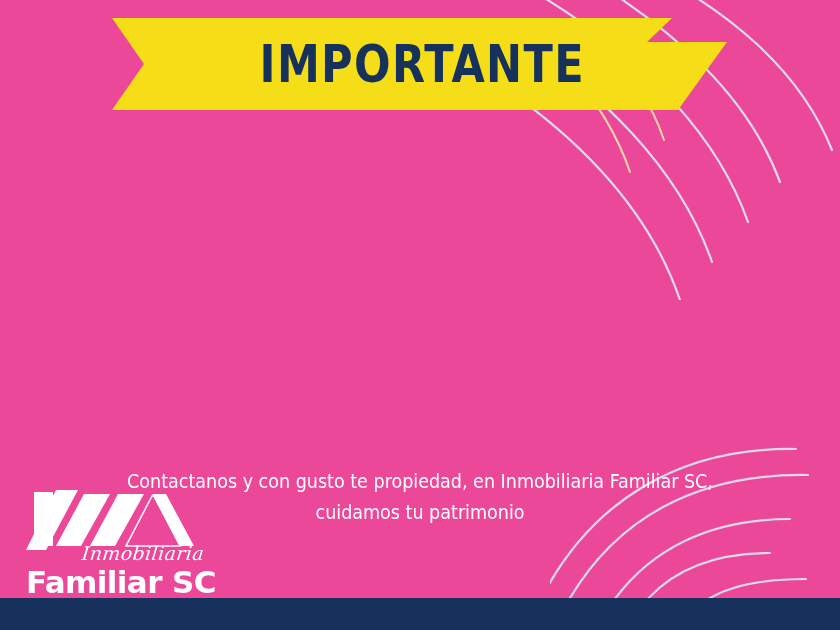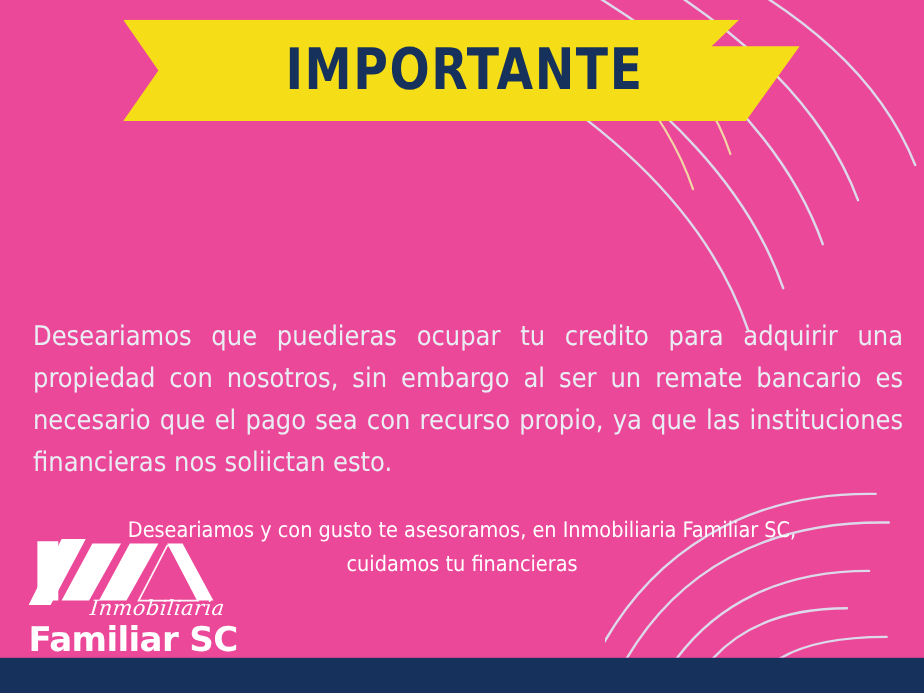--- a/index.html
+++ b/index.html
@@ -140,25 +140,24 @@
   </svg>
 
   <div id="ribbon">
     <svg width="615" height="92" viewBox="0 0 615 92">
       <path d="M0 0 L560 0 L535 24 L615 24 L566 92 L0 92 L32 46 Z" fill="#f5de17"></path>
     </svg>
     <div id="ribbon-label">IMPORTANTE</div>
   </div>
 
 
-  <div id="body-text">Deseariamos que puedieras ocupar tu credito para adquirir una propiedad con nosotros, sin embargo al ser un remate bancario es necesario que el pago sea con recurso propio, ya que las instituciones financieras nos soliictan esto.</div>
 
   <div id="contact">
-    <span class="cl">Deseariamos y con gusto te asesoramos, en Inmobiliaria Familiar SC,</span>
-    <span class="cl">cuidamos tu financieras</span>
+    <span class="cl">Contactanos y con gusto te propiedad, en Inmobiliaria Familiar SC,</span>
+    <span class="cl">cuidamos tu patrimonio</span>
   </div>
 
   <div id="logo">
     <svg id="logo-mark" viewBox="0 0 190 66">
 
       <polygon points="8,4 27,4 27,58 8,58" fill="#ffffff"></polygon>
 
       <polygon points="30,2 52,2 20,62 0,62" fill="#ffffff"></polygon>
 
       <polygon points="58,6 84,6 55,58 30,58" fill="#ffffff"></polygon>

